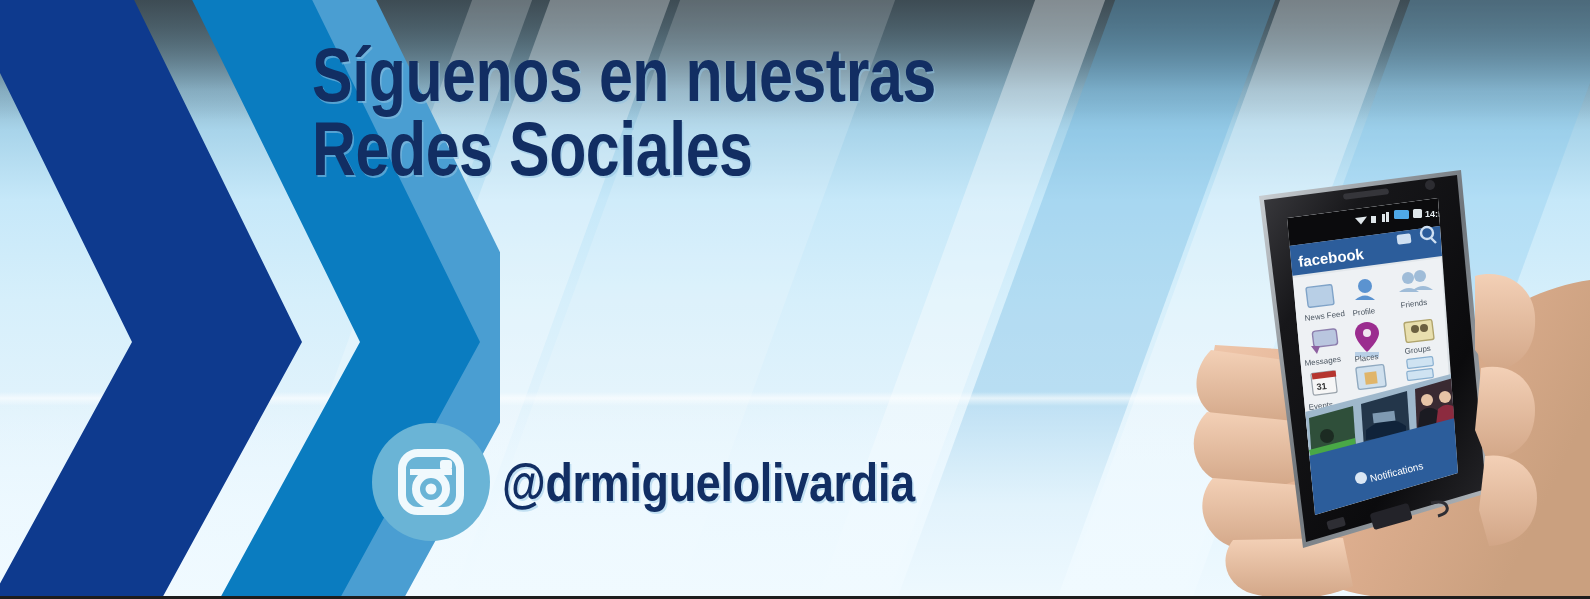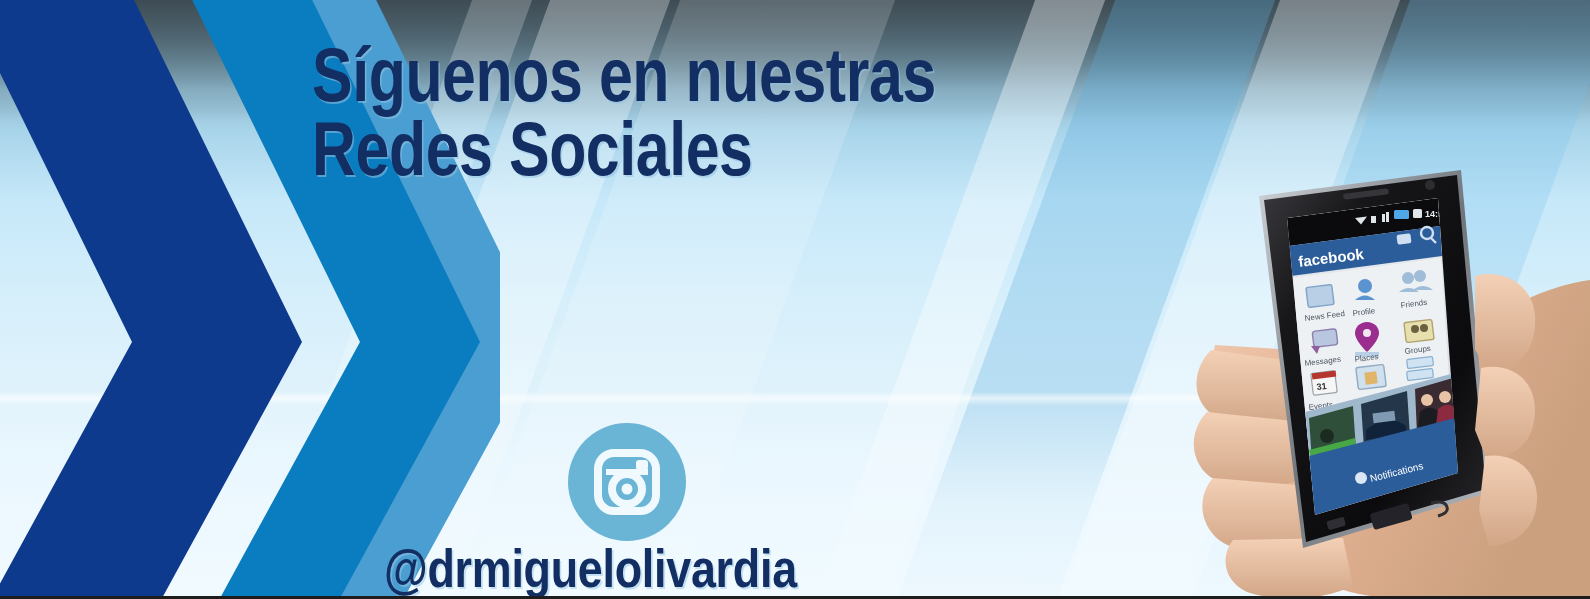--- a/index.html
+++ b/index.html
@@ -113,21 +113,21 @@
   }
   .headline .l2 { display:block; }
 
   
   .social-row {
     position: absolute;
     display: flex;
     align-items: center;
   }
   .row-fb { left: 372px; top: 258px; }
-  .row-ig { left: 372px; top: 423px; flex-direction: column; }
+  .row-ig { left: 372px; top: 423px; }
 
   .social-icon {
     width: 118px;
     height: 118px;
     border-radius: 50%;
     background: #6ab4d6;
     display: flex;
     align-items: center;
     justify-content: center;
     flex: 0 0 auto;

